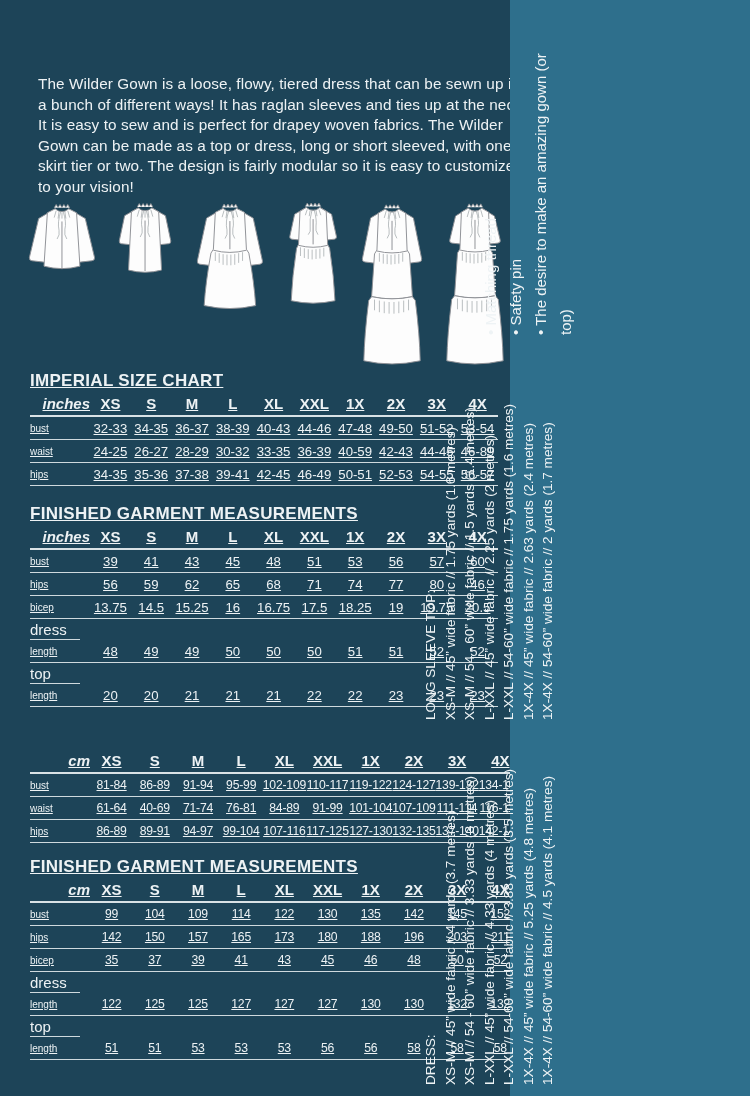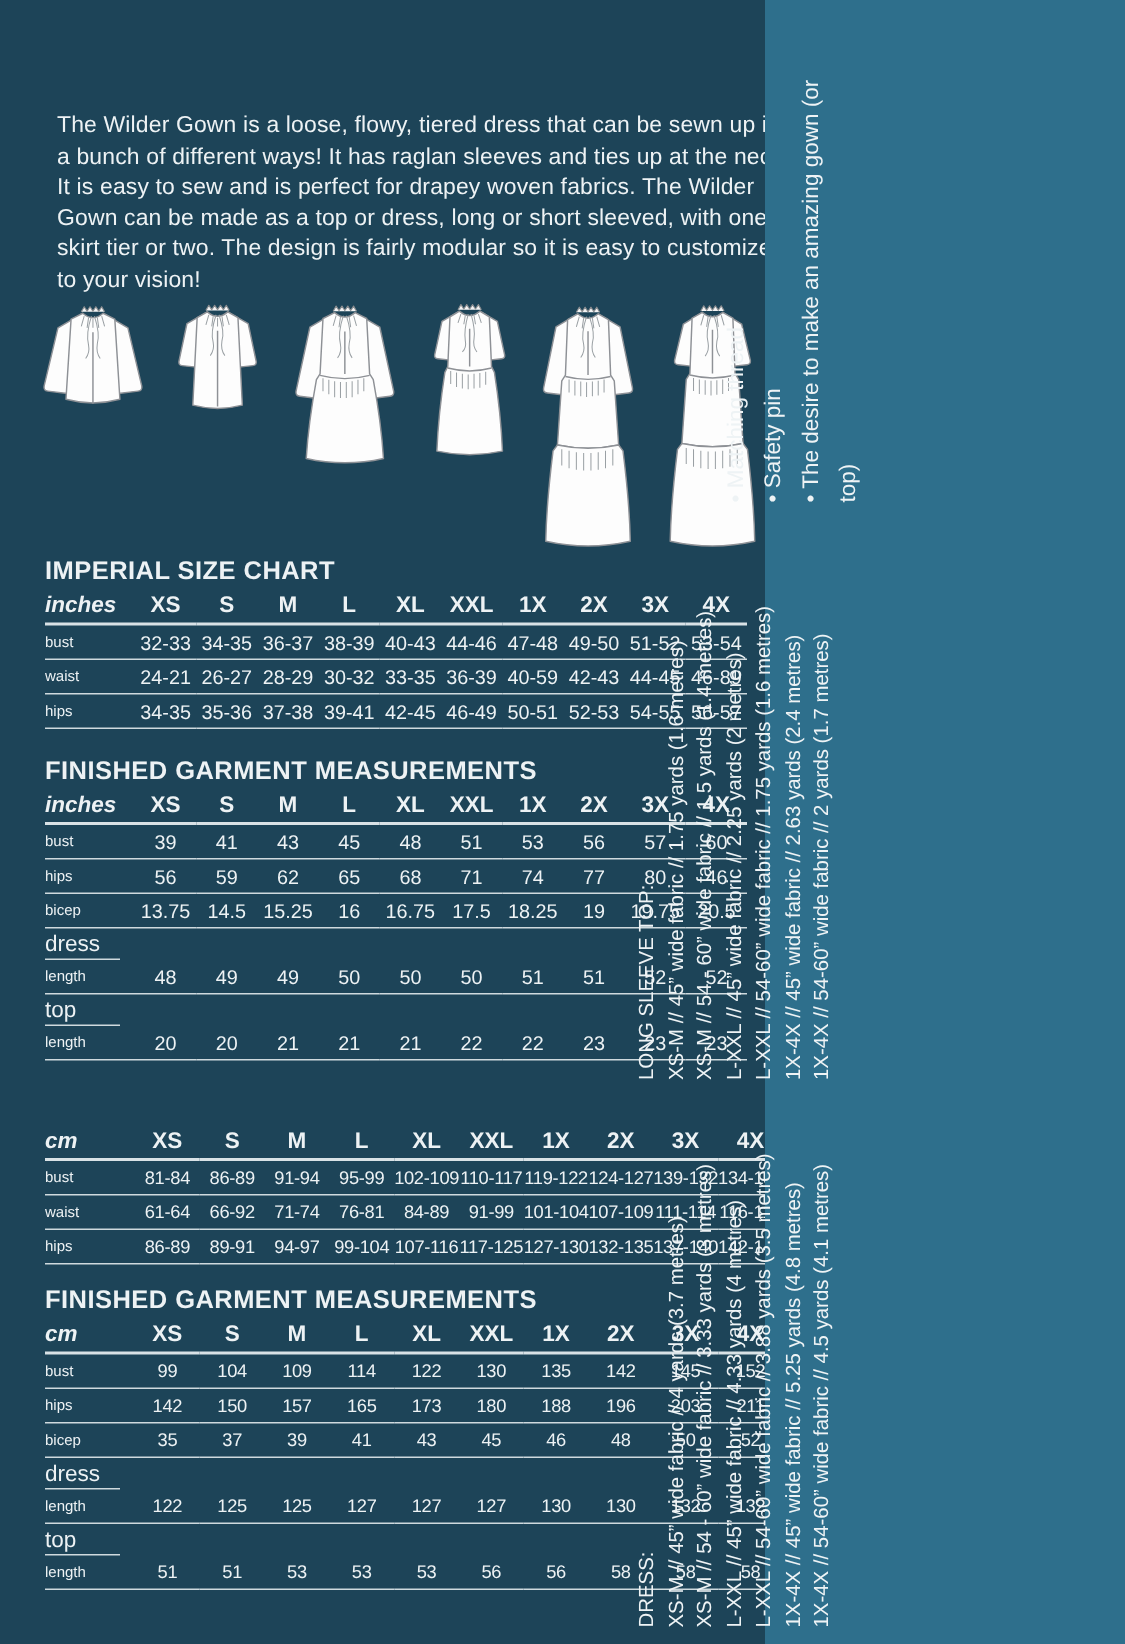--- a/index.html
+++ b/index.html
@@ -6,34 +6,34 @@
   html,body { width:750px; height:1096px; }
   body {
     position:relative; overflow:hidden;
     font-family:"Liberation Sans", sans-serif;
     background:#1d4458; color:#edf2f4;
   }
   .main { position:absolute; left:0; top:0; width:510px; height:1096px;padding-left:16px; }
   .intro { margin:74px 0 0 22px; width:489px; font-size:15.3px; line-height:20.5px; letter-spacing:.1px; }
   .garments { margin:2px 0 0 10px; display:flex; align-items:flex-start; gap:14px; height:172px; }
   .garments svg { display:block; }
-  .section { margin-left:14px; }
+  .section { margin-left:14px;text-decoration:underline; }
   .sec-title { font-size:17px; font-weight:bold; letter-spacing:.3px; line-height:19px; margin-bottom:4px; }
   .sec-fin-imp { margin-top:18px; }
   .sec-metric { margin-top:44px; }
   .sec-fin-met { margin-top:14px; }
   table { border-collapse:collapse; table-layout:fixed; }
   .tbl-imp { width:468px; }
   .tbl-met { width:492px; }
   th, td { font-weight:normal; text-align:center; white-space:nowrap; }
   tr.header-row th {
     font-weight:bold; font-size:15px; line-height:16px; padding:2px 0 3px;
     border-bottom:2px solid rgba(238,244,246,.9);
   }
-  th.unit { font-style:italic; font-weight:normal; font-size:14.5px; text-align:left; width:60px; }
+  th.unit { font-style:italic; font-weight:normal; font-size:14.5px; text-align:right; width:60px; }
   tr.data-row th { text-align:left; font-size:10px; }
   tr.data-row th, tr.data-row td { border-bottom:1.5px solid rgba(238,244,246,.85); padding:4px 0 3px; line-height:15px; }
   tr.data-row td { font-size:13.2px; }
   .tbl-met tr.data-row td { font-size:12.2px; letter-spacing:-.2px; }
   tr.pre-row th { text-align:left; font-size:15px; line-height:15px; padding:3px 0 0; border:none; }
   .pre-word { display:inline-block; min-width:50px; border-bottom:1.5px solid rgba(238,244,246,.85); padding-bottom:2px; }
   .sidebar { position:absolute; left:510px; top:0; width:240px; height:1096px; background:#2e6f8c; }
   .rot { position:absolute; transform:rotate(-90deg); transform-origin:0 100%; color:#eef3f5; }
   .notions { left:48px; top:255px; width:310px; height:80px; font-size:15px; }
   .notions .list-line { line-height:25px; }
@@ -150,21 +150,21 @@
             <td>38-39</td>
             <td>40-43</td>
             <td>44-46</td>
             <td>47-48</td>
             <td>49-50</td>
             <td>51-52</td>
             <td>53-54</td>
           </tr>
           <tr class="data-row">
             <th>waist</th>
-            <td>24-21</td>
+            <td>24-25</td>
             <td>26-27</td>
             <td>28-29</td>
             <td>30-32</td>
             <td>33-35</td>
             <td>36-39</td>
             <td>40-59</td>
             <td>42-43</td>
             <td>44-45</td>
             <td>46-89</td>
           </tr>
@@ -306,21 +306,21 @@
             <td>102-109</td>
             <td>110-117</td>
             <td>119-122</td>
             <td>124-127</td>
             <td>139-132</td>
             <td>134-137</td>
           </tr>
           <tr class="data-row">
             <th>waist</th>
             <td>61-64</td>
-            <td>66-92</td>
+            <td>40-69</td>
             <td>71-74</td>
             <td>76-81</td>
             <td>84-89</td>
             <td>91-99</td>
             <td>101-104</td>
             <td>107-109</td>
             <td>111-114</td>
             <td>116-119</td>
           </tr>
           <tr class="data-row">

